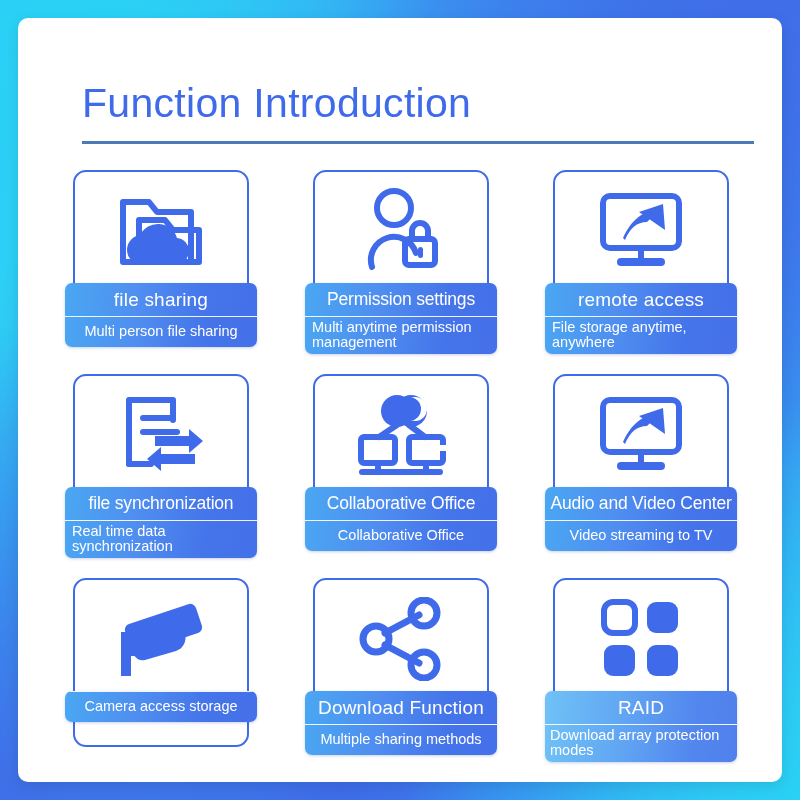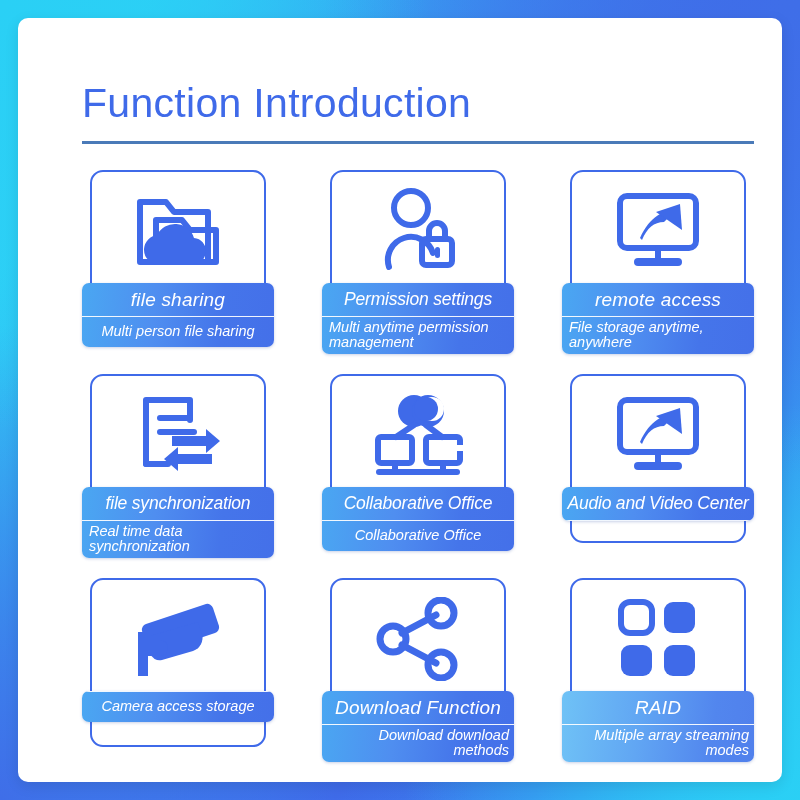--- a/index.html
+++ b/index.html
@@ -62,28 +62,27 @@
     position: absolute;
     left: 64px;
     top: 123px;
     width: 672px;
     height: 3px;
     background: #4a7ab8;
   }
 
   .grid {
     position: absolute;
-    left: 64px;
+    left: 47px;
     top: 152px;
     width: 672px;
     display: grid;
     grid-template-columns: repeat(3, 192px);
     justify-content: space-between;
     row-gap: 16px;
-    font-style: italic;
   }
 
   .card {
     position: relative;
     width: 192px;
     height: 188px;
   }
 
   .card-box {
     position: absolute;
@@ -146,21 +145,21 @@
   .band-sub {
     min-height: 30px;
     padding: 3px 5px 4px 5px;
     color: #ffffff;
     font-size: 14.5px;
     line-height: 15px;
     font-weight: 400;
     display: flex;
     align-items: center;
     justify-content: center;
-    text-align: right;
+    text-align: left;
   }
 
   .band-sub.left { justify-content: flex-start; text-align: left; padding-left: 7px; }
 </style>
 </head>
 <body>
 
 <div class="bg-wash"></div>
 
 <div class="page">
@@ -285,20 +284,21 @@
             <path d="M46 58 v10"></path>
           </g>
           <rect x="22" y="68" width="48" height="8" rx="4" fill="#3f6ae9"></rect>
           <path d="M28 48 C38 26 52 20 64 20 L64 20 L52 32 C42 32 35 38 30 50 z" fill="#3f6ae9"></path>
           <path d="M68 14 L70 40 L44 22 z" fill="#3f6ae9"></path>
         </svg>
       </div>
       <div class="label-band">
         <div class="band-title tight">Audio and Video Center</div>
         <div class="band-divider"></div>
+        <div class="band-sub">Video streaming to TV</div>
       </div>
     </div>
 
     <div class="card">
       <div class="card-box"></div>
       <div class="icon-area">
         <svg width="100" height="78" viewBox="0 0 100 78">
           <g fill="#3f6ae9">
             <path d="M18 24 L78 4 a6 6 0 0 1 7 4 l6 18 a6 6 0 0 1 -4 7 L27 53 a6 6 0 0 1 -7 -4 l-6 -18 a6 6 0 0 1 4 -7 z"></path>
             <path d="M22 36 L70 22 l4 12 a14 14 0 0 1 -9 17 L34 60 a10 10 0 0 1 -12 -7 z"></path>
@@ -322,35 +322,35 @@
             <path d="M26 48 L60 66"></path>
             <circle cx="17" cy="42" r="13"></circle>
             <circle cx="65" cy="16" r="13"></circle>
             <circle cx="65" cy="68" r="13"></circle>
           </g>
         </svg>
       </div>
       <div class="label-band">
         <div class="band-title">Download Function</div>
         <div class="band-divider"></div>
-        <div class="band-sub">Download download methods</div>
+        <div class="band-sub">Multiple sharing methods</div>
       </div>
     </div>
 
     <div class="card">
       <div class="card-box"></div>
       <div class="icon-area">
         <svg width="80" height="80" viewBox="0 0 80 80">
           <rect x="3" y="3" width="31" height="31" rx="9" fill="none" stroke="#3f6ae9" stroke-width="6"></rect>
           <rect x="46" y="3" width="31" height="31" rx="9" fill="#3f6ae9"></rect>
           <rect x="3" y="46" width="31" height="31" rx="9" fill="#3f6ae9"></rect>
           <rect x="46" y="46" width="31" height="31" rx="9" fill="#3f6ae9"></rect>
         </svg>
       </div>
       <div class="label-band light">
         <div class="band-title">RAID</div>
         <div class="band-divider"></div>
-        <div class="band-sub">Multiple array streaming modes</div>
+        <div class="band-sub">Download array protection modes</div>
       </div>
     </div>
 
   </div>
 </div>
 
 </body></html>

